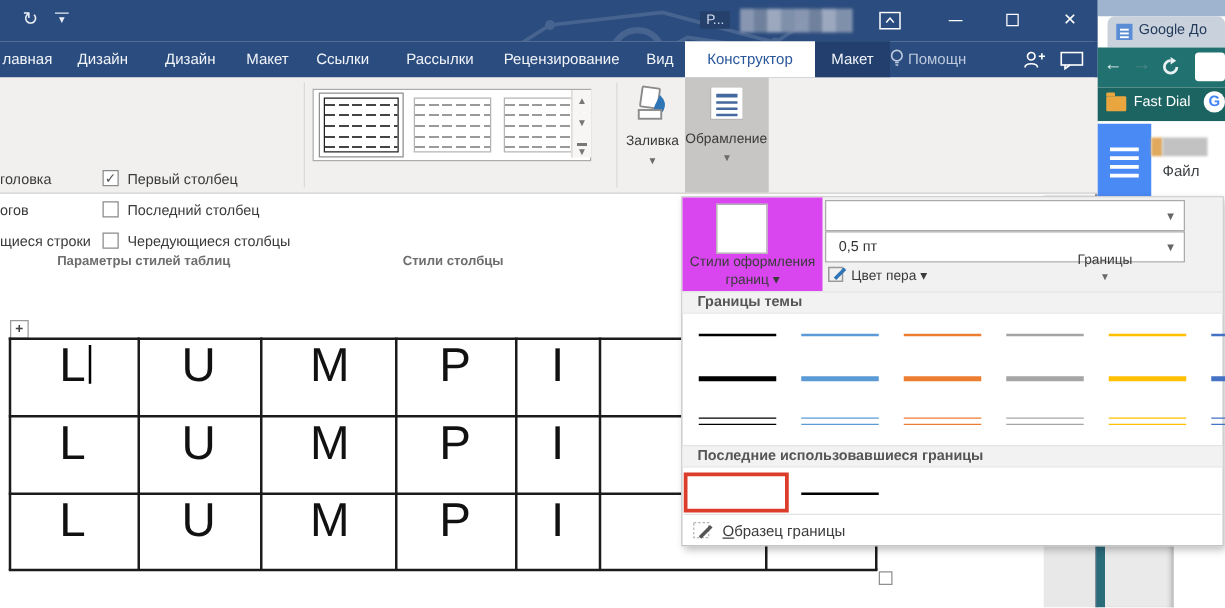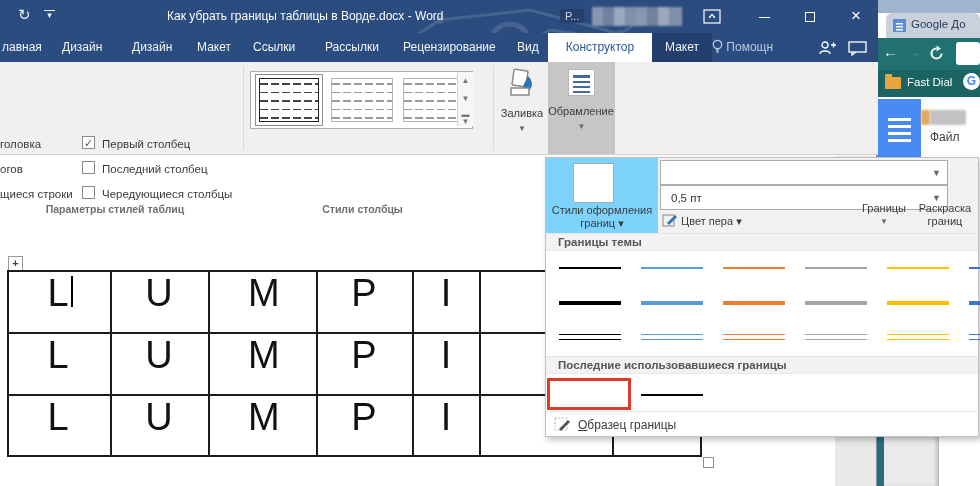--- a/index.html
+++ b/index.html
@@ -61,21 +61,21 @@
   .tline { background:#1b1b1b; }
   .cell-letter { font-size:38px; color:#111; font-family:"Liberation Sans",sans-serif; }
   #tbl-handle { left:8px; top:100px; width:15px; height:15px; border:1px solid #9a9a9a; background:#fff; font-size:11px; line-height:13px; text-align:center; color:#444; font-weight:bold; }
   #tbl-resize { left:703px; top:301px; width:11px; height:11px; border:1.5px solid #8f8f8f; background:#fff; }
   #caret { left:71px; top:120px; width:1.5px; height:31px; background:#000; }
 
   
   #dropdown { left:545px; top:157px; width:434px; height:280px; background:#fff; border:1px solid #C3C3C3;
     box-shadow:2px 3px 6px rgba(0,0,0,.25); z-index:10; }
   #dd-top { left:0; top:0; width:432px; height:75px; background:#F1F1F1; }
-  #dd-style-btn { left:0; top:0; width:112px; height:75px; background:#7dd3fc; }
+  #dd-style-btn { left:0; top:0; width:112px; height:75px; background:#d946ef; }
   #dd-style-swatch { left:27px; top:5px; width:41px; height:40px; background:#fff; border:1px solid #ABABAB; }
   .dd-btn-text { font-size:11px; color:#3b3b3b; text-align:center; white-space:nowrap; width:100%; }
   .combo { left:114px; width:288px; height:25px; background:#fff; border:1px solid #ABABAB; }
   .combo .arr { position:absolute; right:6px; top:0; line-height:24px; color:#666; font-size:9px; }
   .combo .val { position:absolute; left:10px; top:0; line-height:24px; font-size:11.5px; color:#333; }
   #dd-pen { left:116px; top:53px; height:20px; font-size:11px; color:#3b3b3b; line-height:20px; }
   .dd-hdr { left:0; width:432px; height:18px; background:#F2F2F2; border-top:1px solid #E4E4E4; border-bottom:1px solid #E9E9E9;
     font-size:11.5px; color:#555; font-weight:bold; line-height:17px; padding-left:12px; }
   .sw-line { position:absolute; width:62px; }
   #red-annot { left:1px; top:220px; width:84px; height:32px; border:3px solid #DC3C2A; background:#fff; }
@@ -148,21 +148,20 @@
   <svg class="abs" id="watermark" width="280" height="62" viewBox="0 0 280 62">
     <circle cx="130" cy="44" r="20" fill="none" stroke="#fff" stroke-width="5"></circle>
     <path d="M124 52 L124 36 L134 36 L137 41 L130 44 L138 52" fill="none" stroke="#fff" stroke-width="3"></path>
     <path d="M0 58 L60 20 L150 10 L240 34 L280 8" fill="none" stroke="#fff" stroke-width="3"></path>
     <circle cx="60" cy="20" r="4" fill="#fff"></circle>
       <circle cx="240" cy="34" r="4" fill="#fff"></circle>
     <path d="M40 62 L110 62 L170 30 L280 46" fill="none" stroke="#fff" stroke-width="3"></path>
   </svg>
   <span class="abs" id="qat-redo">↻</span>
   <span class="abs" id="qat-more">▾</span>
-  <span class="abs" id="win-title">Как убрать границы таблицы в Ворде.docx - Word</span>
   <span class="abs" id="ctx-label">Р...</span>
   <div class="abs" id="ctx-blur"></div>
   <svg class="abs" id="ribbon-opts" width="18" height="16" viewBox="0 0 18 16">
     <rect x="1" y="1" width="16" height="13" fill="none" stroke="#fff" stroke-width="1.2"></rect>
     <path d="M6 9 L9 5.5 L12 9" fill="none" stroke="#fff" stroke-width="1.2"></path>
   </svg>
   <div class="abs winctl" id="btn-min"><i></i></div>
   <div class="abs winctl" id="btn-max"><i></i></div>
   <div class="abs winctl" id="btn-close">×</div>
 </div>
@@ -306,25 +305,20 @@
         <rect x="1" y="3" width="11" height="11" fill="none" stroke="#9a9a9a" stroke-width="1.2"></rect>
         <path d="M5 11 L13 3 L15 5 L7 13 Z" fill="#2E75B6"></path>
       </svg>
       <span>Цвет пера ▾</span>
     </div>
     <div class="abs" style="left:310px;top:0;width:56px;height:75px">
 
       <div class="abs dd-btn-text" style="top:44px">Границы</div>
       <div class="abs drop-arrow" style="top:59px;width:100%">▼</div>
     </div>
-    <div class="abs" style="left:366px;top:0;width:66px;height:75px">
-
-      <div class="abs dd-btn-text" style="top:44px">Раскраска</div>
-      <div class="abs dd-btn-text" style="top:57px">границ</div>
-    </div>
   </div>
 
   <div class="abs dd-hdr" style="top:75px">Границы темы</div>
   <div id="theme-gallery">
       <div class="sw-line" style="left: 13px; top: 109px; height: 1.5px; background: rgb(0, 0, 0);"></div>
       <div class="sw-line" style="left: 13px; top: 143px; height: 3.5px; background: rgb(0, 0, 0);"></div>
       <div class="sw-line" style="left: 13px; top: 176px; height: 6px; border-top: 1.5px solid rgb(0, 0, 0); border-bottom: 1.5px solid rgb(0, 0, 0);"></div>
       <div class="sw-line" style="left: 95px; top: 109px; height: 1.5px; background: rgb(91, 155, 213);"></div>
       <div class="sw-line" style="left: 95px; top: 143px; height: 3.5px; background: rgb(91, 155, 213);"></div>
       <div class="sw-line" style="left: 95px; top: 176px; height: 6px; border-top: 1.5px solid rgb(91, 155, 213); border-bottom: 1.5px solid rgb(91, 155, 213);"></div>

